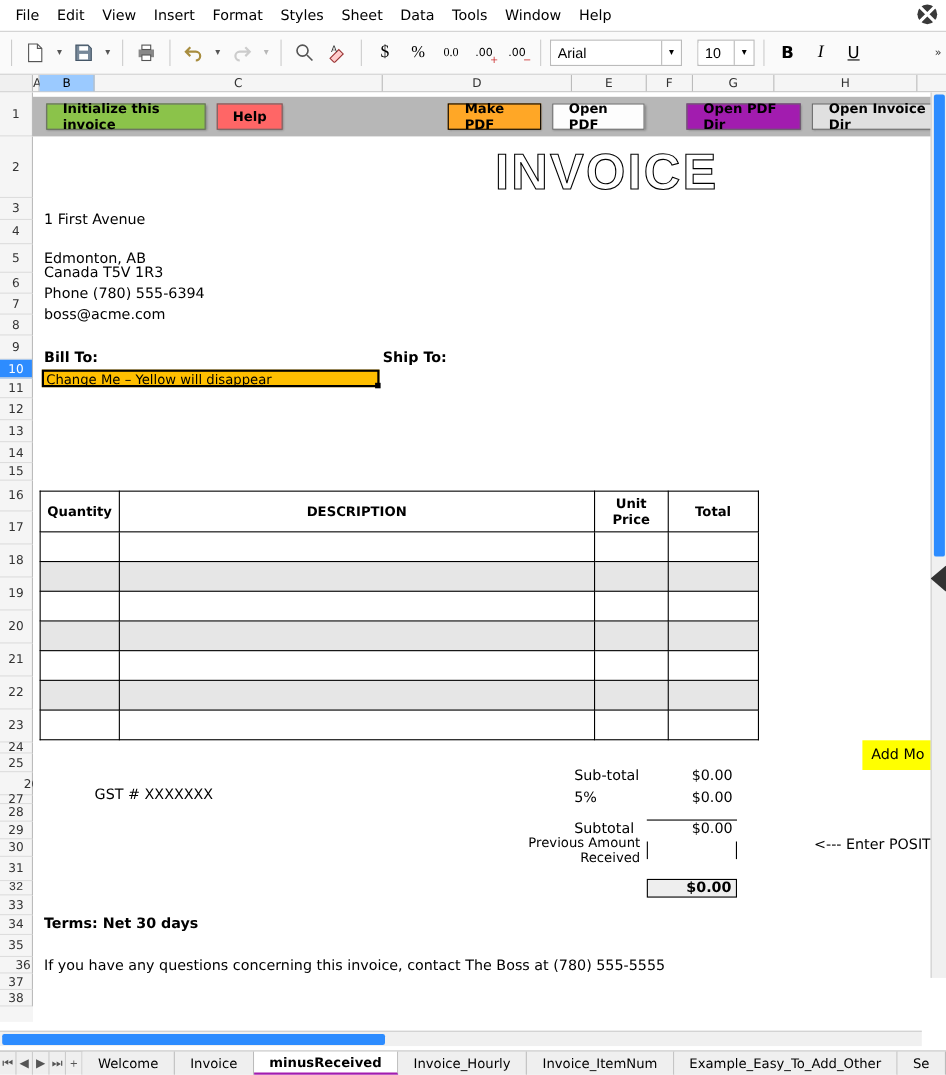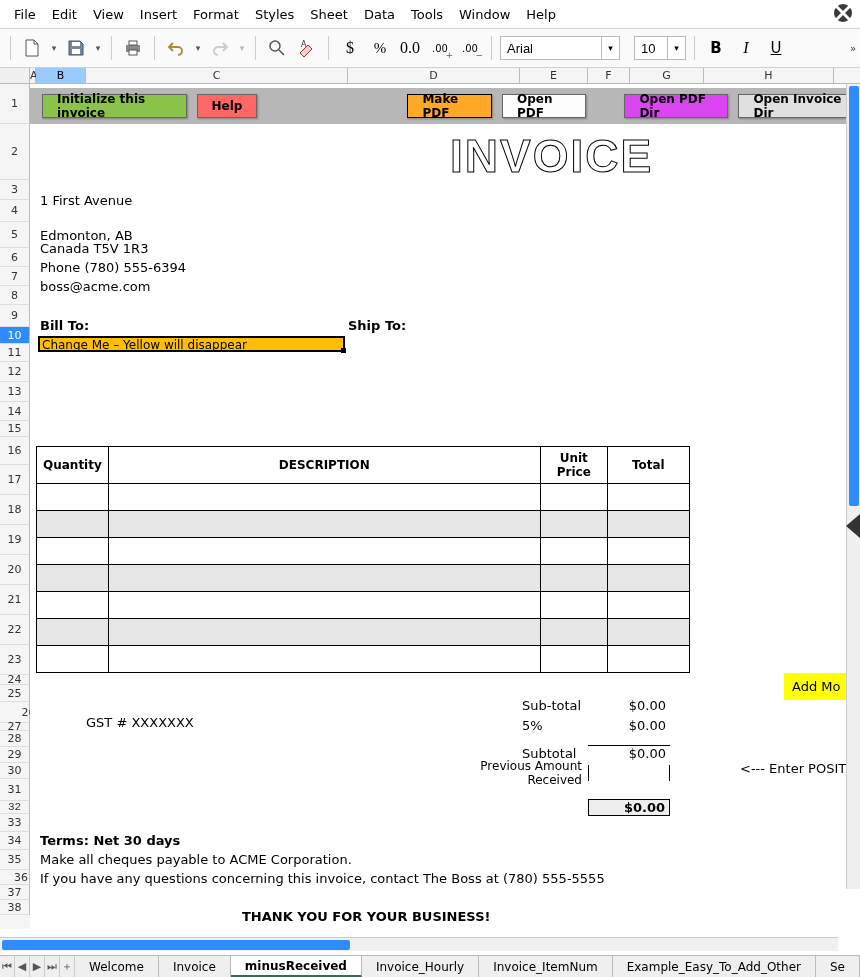--- a/index.html
+++ b/index.html
@@ -118,21 +118,21 @@
   }
   .action-btn {
     height: 24px; padding: 0 14px;
     border: 1px solid #666; font-size: 12px; font-weight: bold;
     display: flex; align-items: center; box-shadow: 1px 1px 2px rgba(0,0,0,0.3);
   }
   .btn-init { background: #8bc34a; }
   .btn-help { background: #ff6666; }
   .btn-makepdf { background: #ffa726; border-color: #000; }
   .btn-openpdf { background: #fdfdfd; }
-  .btn-opendir { background: #d946ef; }
+  .btn-opendir { background: #a21caf; }
   .btn-openinv { background: #e0e0e0; }
 
   .invoice-title {
     position: absolute; left: 420px; top: 45px;
     font-family: Arial, sans-serif; font-size: 46px; font-weight: bold;
     letter-spacing: 2px; color: #fff;
     -webkit-text-stroke: 1px #000;
   }
   .company-name {
     position: absolute; left: 10px; top: 76px;
@@ -239,21 +239,21 @@
     border-top: 1px solid #bbb; font-size: 12px;
   }
   .tab-nav {
     width: 18px; display: flex; align-items: center; justify-content: center;
     border-right: 1px solid #ccc; color: #555; font-size: 11px;
   }
   .tab {
     padding: 0 14px; display: flex; align-items: center;
     border-right: 1px solid #bbb; background: #efefef; cursor: default;
   }
-  .tab.active { background: #fff; font-weight: bold; border-bottom: 2px solid #15803d; box-shadow: inset 0 2px 0 #fff; }
+  .tab.active { background: #fff; font-weight: bold; border-bottom: 2px solid #a21caf; box-shadow: inset 0 2px 0 #fff; }
 
   .icon-undo, .icon-redo { color: #888; }
 </style>
 </head>
 <body>
 
 <div class="menu-bar">
   <div class="item">File</div>
   <div class="item">Edit</div>
   <div class="item">View</div>
@@ -331,21 +331,21 @@
   </div>
   <div class="sep"></div>
 
   <div class="icon-btn format-btn">
     <span style="font-size:16px">$</span>
   </div>
   <div class="icon-btn format-btn">
     <span style="font-size:15px">%</span>
   </div>
   <div class="icon-btn format-btn">
-    <span style="font-size:16px">0.0</span>
+    <span style="font-size:11px">0.0</span>
   </div>
 
   <div class="icon-btn">
     <span style="font-size:10px; position:relative">
       <span>.00</span><span style="color:#c33;position:absolute;right:-5px;top:7px;font-size:9px">+</span>
     </span>
   </div>
   <div class="icon-btn">
     <span style="font-size:10px; position:relative">
       <span>.00</span><span style="color:#c33;position:absolute;right:-5px;top:7px;font-size:9px">−</span>
@@ -522,23 +522,21 @@
         <div class="prev-input"></div>
       </div>
       <div class="row" style="height:14px"></div>
       <div class="row final">
         <div class="lbl"></div>
         <div class="val">$0.00</div>
       </div>
     </div>
 
     <div class="terms">Terms: Net 30 days</div>
-    <div class="pay-to">Make all cheques payable to ACME Corporation.</div>
     <div class="questions">If you have any questions concerning this invoice, contact The Boss at (780) 555-5555</div>
-    <div class="thank-you">THANK YOU FOR YOUR BUSINESS!</div>
 
     <div class="add-more">Add Mo</div>
     <div class="enter-positive">&lt;---  Enter POSIT</div>
 
   </div>
 
   <div class="vscroll">
     <div class="thumb"></div>
     <div class="side-grip"></div>
   </div>

